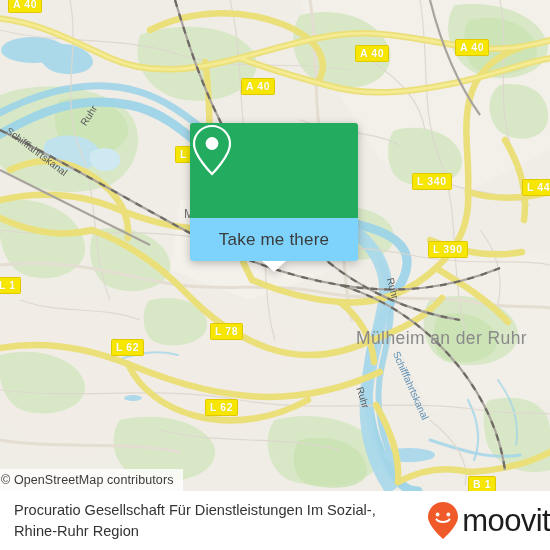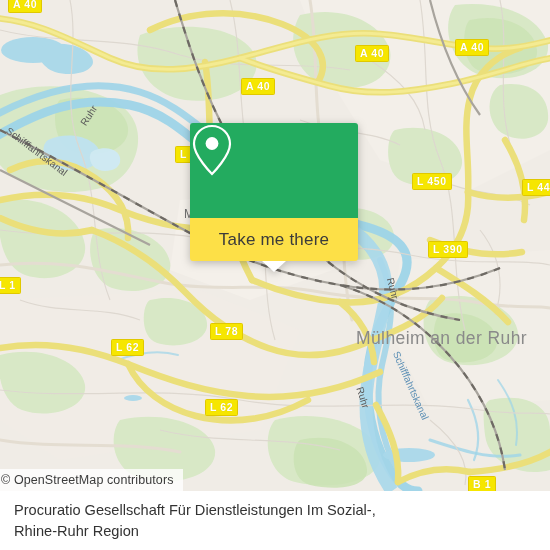--- a/index.html
+++ b/index.html
@@ -36,21 +36,21 @@
     left: 190px; top: 123px;
     width: 168px;
     filter: drop-shadow(0 2px 4px rgba(0,0,0,0.25));
   }
   .popup-head {
     height: 95px; background: #23ab5f;
     border-radius: 3px 3px 0 0;
     display: flex; align-items: center; justify-content: center;
   }
   .popup-body {
-    height: 43px; background: #fde047;
+    height: 43px; background: #7dd3fc;
     border-radius: 0 0 3px 3px;
     display: flex; align-items: center; justify-content: center;
   }
   .popup-label {
     font-size: 17px; color: #3b3b3b; letter-spacing: .2px;
   }
   .popup-tail {
     position: absolute; left: 50%; top: 138px;
     width: 0; height: 0; transform: translateX(-50%);
     border-left: 12px solid transparent;
@@ -246,21 +246,21 @@
     <div class="maplabel" style="left:382px; top:283px; transform:rotate(76deg); color:#5b5b5b;">Ruhr</div>
     <div class="maplabel" style="left:352px; top:392px; transform:rotate(72deg); color:#5b5b5b;">Ruhr</div>
     <div class="maplabel" style="left:374px; top:380px; transform:rotate(66deg); color:#5b8fb5;">Schifffahrtskanal</div>
 
     <div class="shield" style="left:8px;   top:-4px;">A 40</div>
     <div class="shield" style="left:241px; top:78px;">A 40</div>
     <div class="shield" style="left:355px; top:45px;">A 40</div>
     <div class="shield" style="left:455px; top:39px;">A 40</div>
     <div class="shield" style="left:-6px;  top:277px;">L 1</div>
     <div class="shield" style="left:175px; top:146px;">L</div>
-    <div class="shield" style="left:412px; top:173px;">L 450</div>
+    <div class="shield" style="left:412px; top:173px;">L 340</div>
     <div class="shield" style="left:522px; top:179px;">L 44</div>
     <div class="shield" style="left:428px; top:241px;">L 390</div>
     <div class="shield" style="left:210px; top:323px;">L 78</div>
     <div class="shield" style="left:111px; top:339px;">L 62</div>
     <div class="shield" style="left:205px; top:399px;">L 62</div>
     <div class="shield" style="left:468px; top:476px;">B 1</div>
 
     <div class="attribution">© OpenStreetMap contributors</div>
 
     <div class="popup">
@@ -273,15 +273,24 @@
       <div class="popup-body">
         <span class="popup-label">Take me there</span>
       </div>
       <div class="popup-tail"></div>
     </div>
 
   </div>
 
   <div class="footer">
     <div class="footer-title">Procuratio Gesellschaft Für Dienstleistungen Im Sozial-, Rhine-Ruhr Region</div>
+    <div class="brand">
+      <svg width="34" height="40" viewBox="0 0 34 40">
+        <path d="M17 1 C8.7 1 2 7.7 2 16 C2 25 17 38 17 38 C17 38 32 25 32 16 C32 7.7 25.3 1 17 1 Z" fill="#ef5a28"></path>
+        <circle cx="11.6" cy="13.5" r="1.9" fill="#ffffff"></circle>
+        <circle cx="22.4" cy="13.5" r="1.9" fill="#ffffff"></circle>
+        <path d="M10.5 18.4 C12.8 21.8 21.2 21.8 23.5 18.4" fill="none" stroke="#ffffff" stroke-width="2" stroke-linecap="round"></path>
+      </svg>
+      <span class="brand-word">moovit</span>
+    </div>
   </div>
 
 </div>
 
 </body></html>

